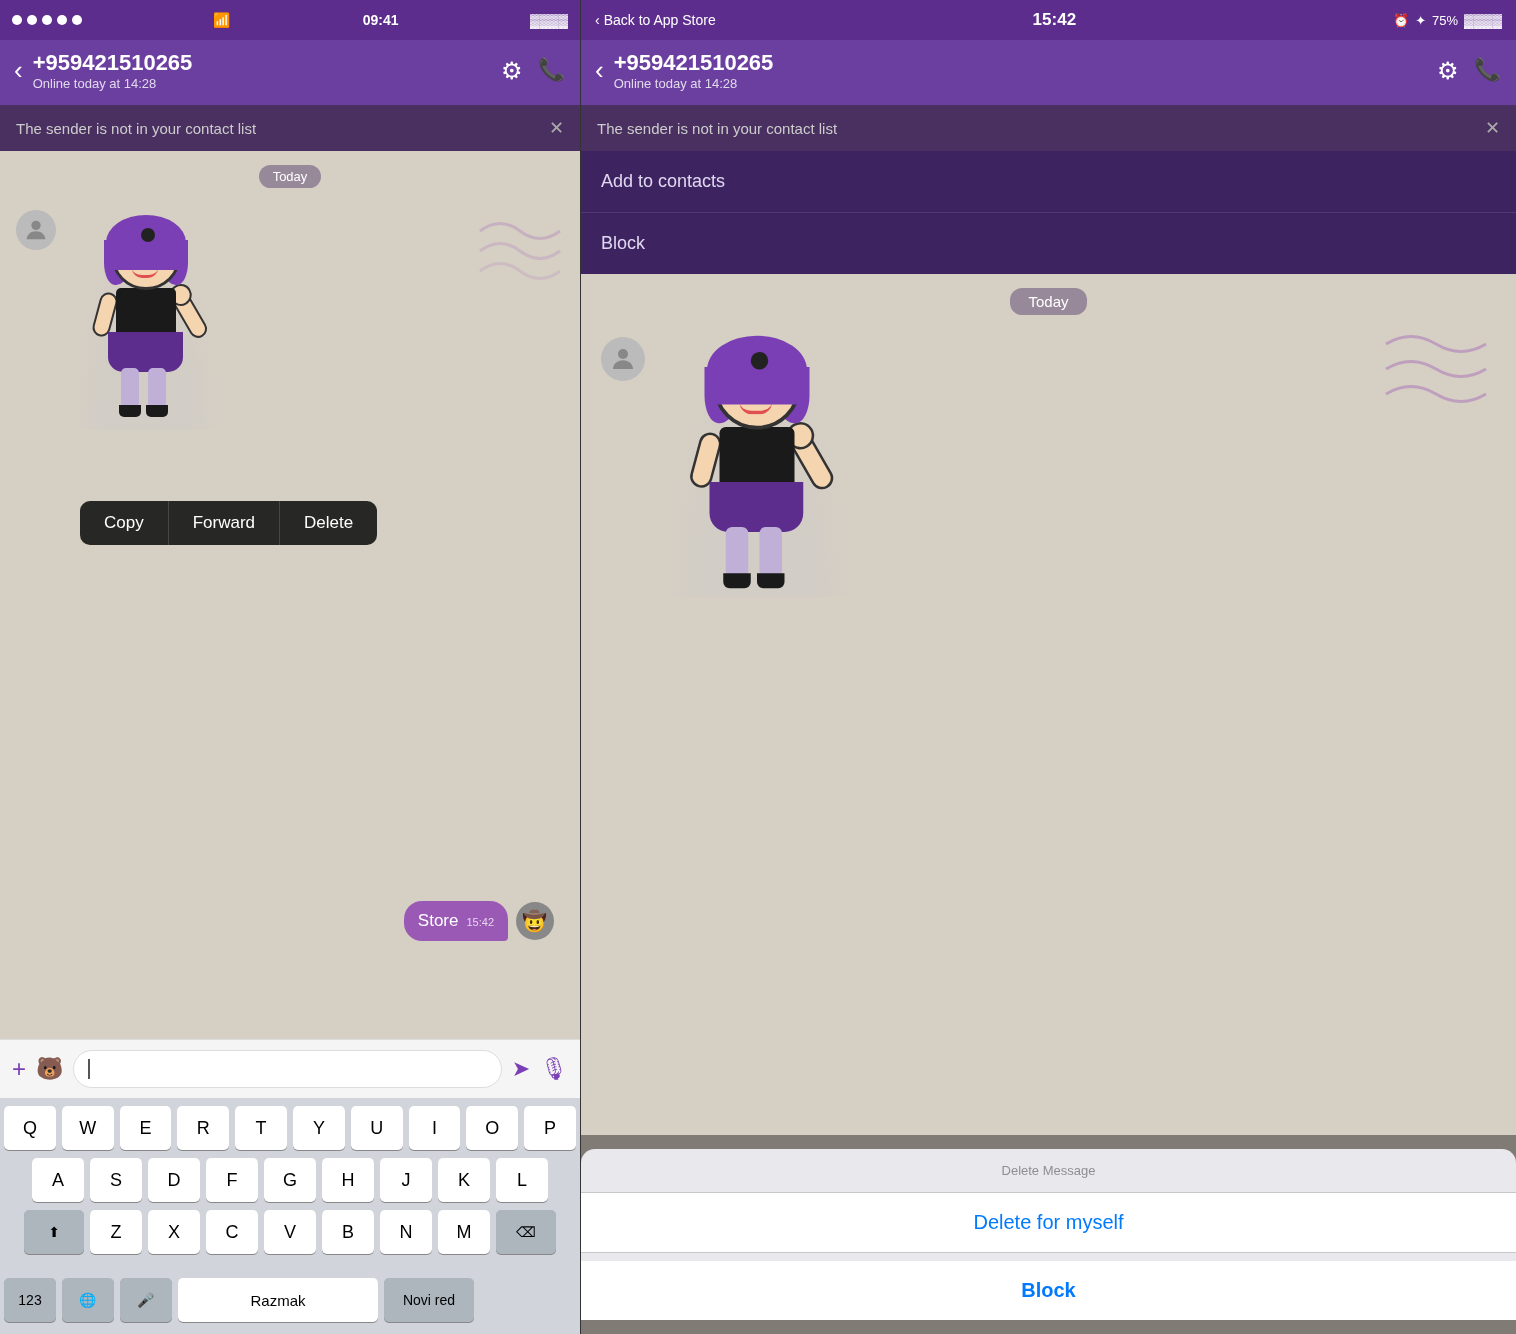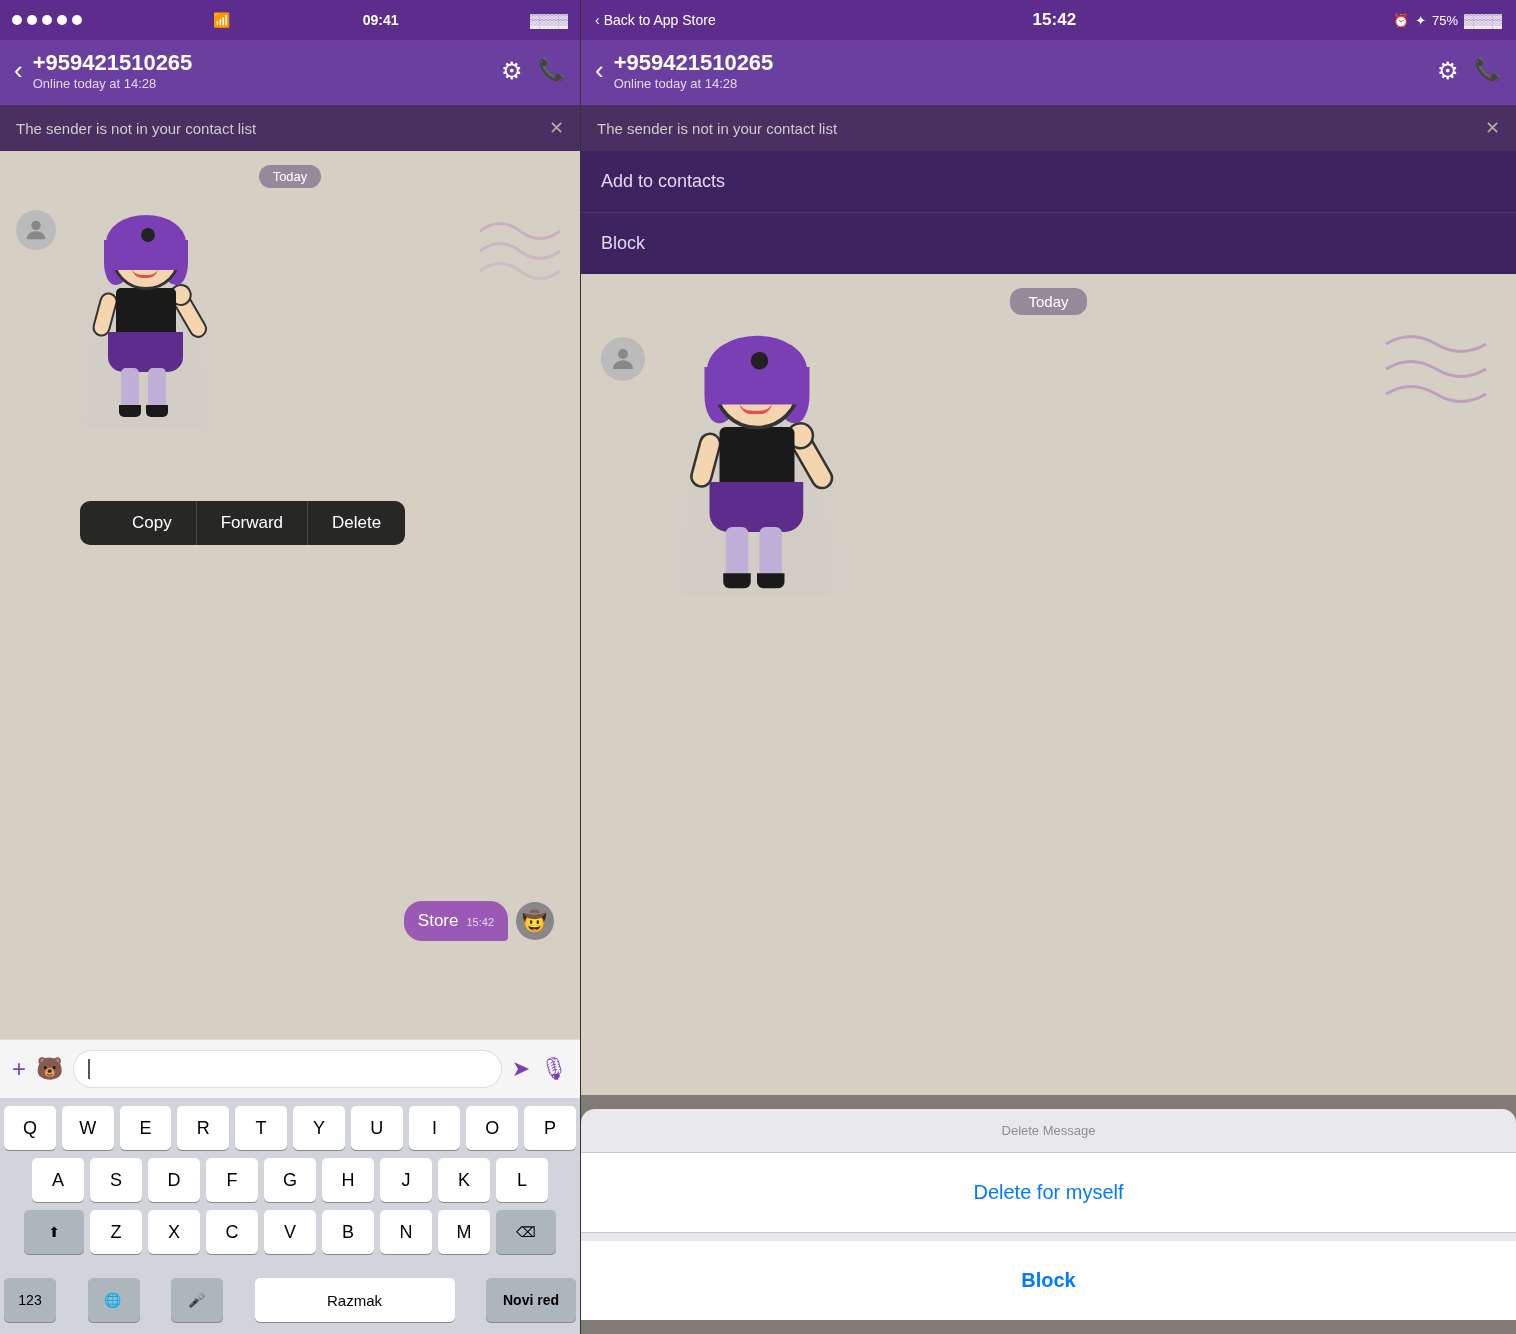--- a/index.html
+++ b/index.html
@@ -235,21 +235,20 @@
 
     .context-menu {
       position: absolute;
       top: 350px;
       left: 80px;
       background: rgba(30,30,30,0.95);
       border-radius: 10px;
       display: flex;
       overflow: hidden;
       z-index: 10;
-      padding-left: 28px;
     }
     .context-menu-item {
       color: white;
       padding: 12px 24px;
       font-size: 17px;
       cursor: pointer;
       border-right: 1px solid rgba(255,255,255,0.15);
     }
     .context-menu-item:last-child { border-right: none; }
 
@@ -366,21 +365,21 @@
       flex: 4;
       max-width: 200px;
       font-size: 15px;
     }
     .kb-key.wide {
       min-width: 60px;
       flex: 1.5;
     }
     .kb-bottom {
       display: flex;
-      justify-content: space-between;
+      justify-content: flex-start;
       margin-top: 24px;
     }
 
     
     .right-panel {
       width: 936px;
       height: 1334px;
       display: flex;
       flex-direction: column;
       background: #f0ece8;
@@ -513,21 +512,21 @@
     .modal-title {
       text-align: center;
       padding: 14px;
       font-size: 13px;
       color: #8e8e93;
       border-bottom: 1px solid #c8c8cc;
     }
     .modal-btn {
       background: white;
       text-align: center;
-      padding: 28px;
+      padding: 18px;
       font-size: 20px;
       color: #007aff;
       cursor: pointer;
       border-bottom: 1px solid #c8c8cc;
     }
     .modal-btn:last-child { border-bottom: none; }
     .modal-btn.cancel {
       background: white;
       font-weight: 600;
       margin-top: 8px;
@@ -689,21 +688,21 @@
       <div class="kb-key">B</div>
       <div class="kb-key">N</div>
       <div class="kb-key">M</div>
       <div class="kb-key special wide">⌫</div>
     </div>
     <div class="kb-bottom kb-row">
       <div class="kb-key special" style="min-width:46px;">123</div>
       <div class="kb-key special" style="min-width:44px;">🌐</div>
       <div class="kb-key special" style="min-width:44px;">🎤</div>
       <div class="kb-key space-key">Razmak</div>
-      <div class="kb-key special" style="min-width:80px; max-width:90px;font-weight:bold;">Novi red</div>
+      <div class="kb-key special" style="min-width:80px; max-width:90px;">Novi red</div>
     </div>
   </div>
 
 </div>
 
 <div class="right-panel">
 
   <div class="status-bar-right">
     <div class="back-to-store">
       <span>‹</span>

